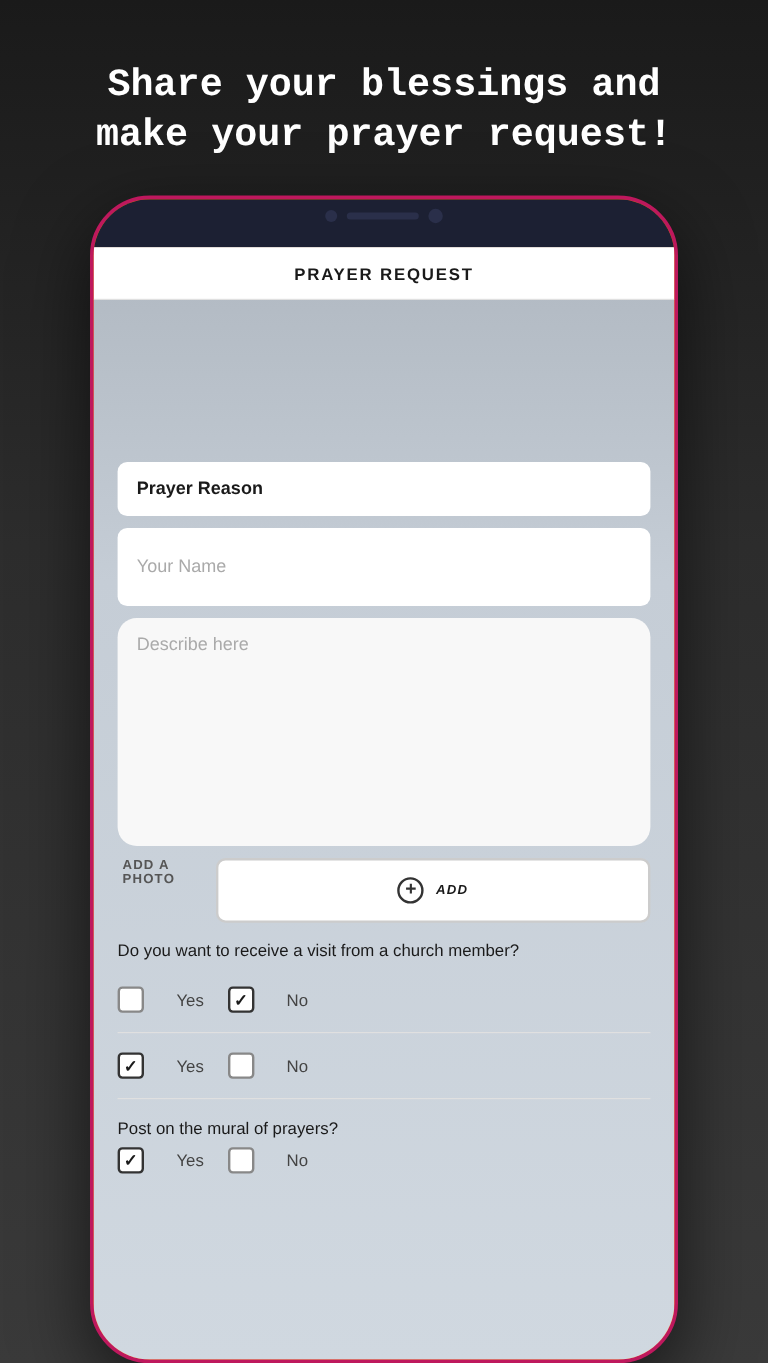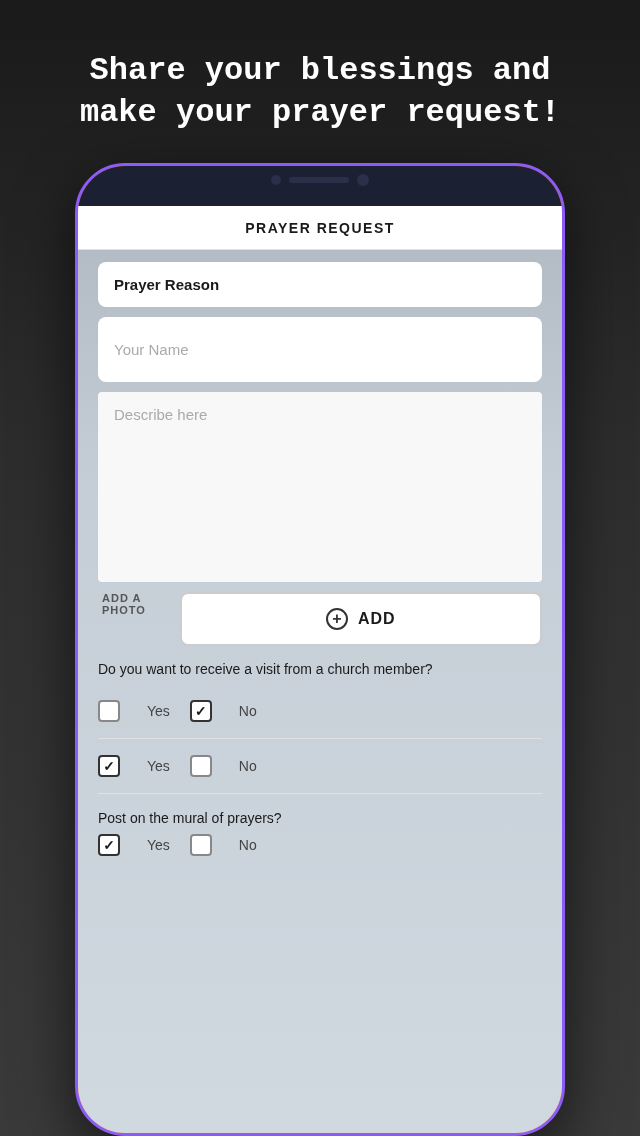--- a/index.html
+++ b/index.html
@@ -23,21 +23,21 @@
       padding: 50px 60px 30px;
       line-height: 1.3;
       font-family: Liberation Mono, monospace;
     }
 
     .phone-frame {
       width: 490px;
       height: 1030px;
       background: #f97316;
       border-radius: 50px;
-      border: 3px solid #8b5cf6;
+      border: 3px solid #be185d;
       position: relative;
       overflow: hidden;
       box-shadow: 0 20px 60px rgba(0,0,0,0.6);
     }
 
     
     .phone-top {
       width: 100%;
       height: 40px;
       background: #1c2033;
@@ -135,20 +135,21 @@
       letter-spacing: 1.5px;
     }
 
     .screen-content {
       padding: 12px 20px;
       display: flex;
       flex-direction: column;
       gap: 10px;
       overflow-y: auto;
       height: calc(100% - 44px);
+      justify-content: center;
     }
 
     .form-field {
       background: #ffffff;
       border-radius: 8px;
       padding: 24px 16px;
       font-size: 15px;
       color: #1a1a1a;
       border: none;
       width: 100%;
@@ -163,21 +164,21 @@
       border-radius: 8px;
       padding: 14px 16px;
       font-size: 15px;
       font-weight: 600;
       color: #1a1a1a;
       width: 100%;
     }
 
     .describe-field {
       background: #f8f8f8;
-      border-radius: 4px;
+      border-radius: 16px;
       padding: 14px 16px;
       font-size: 15px;
       color: #aaaaaa;
       height: 190px;
       width: 100%;
       display: flex;
       align-items: flex-start;
     }
 
     .add-photo-section {
@@ -215,24 +216,25 @@
       display: flex;
       align-items: center;
       justify-content: center;
       font-size: 16px;
       font-weight: 700;
       color: #333333;
       flex-shrink: 0;
     }
 
     .add-button-text {
-      font-size: 16px;
+      font-size: 11px;
       font-weight: 700;
       color: #1a1a1a;
       letter-spacing: 1px;
+      font-style: italic;
     }
 
     .question-section {
       background: transparent;
       display: flex;
       flex-direction: column;
       gap: 20px;
       padding: 4px 0;
     }
 

